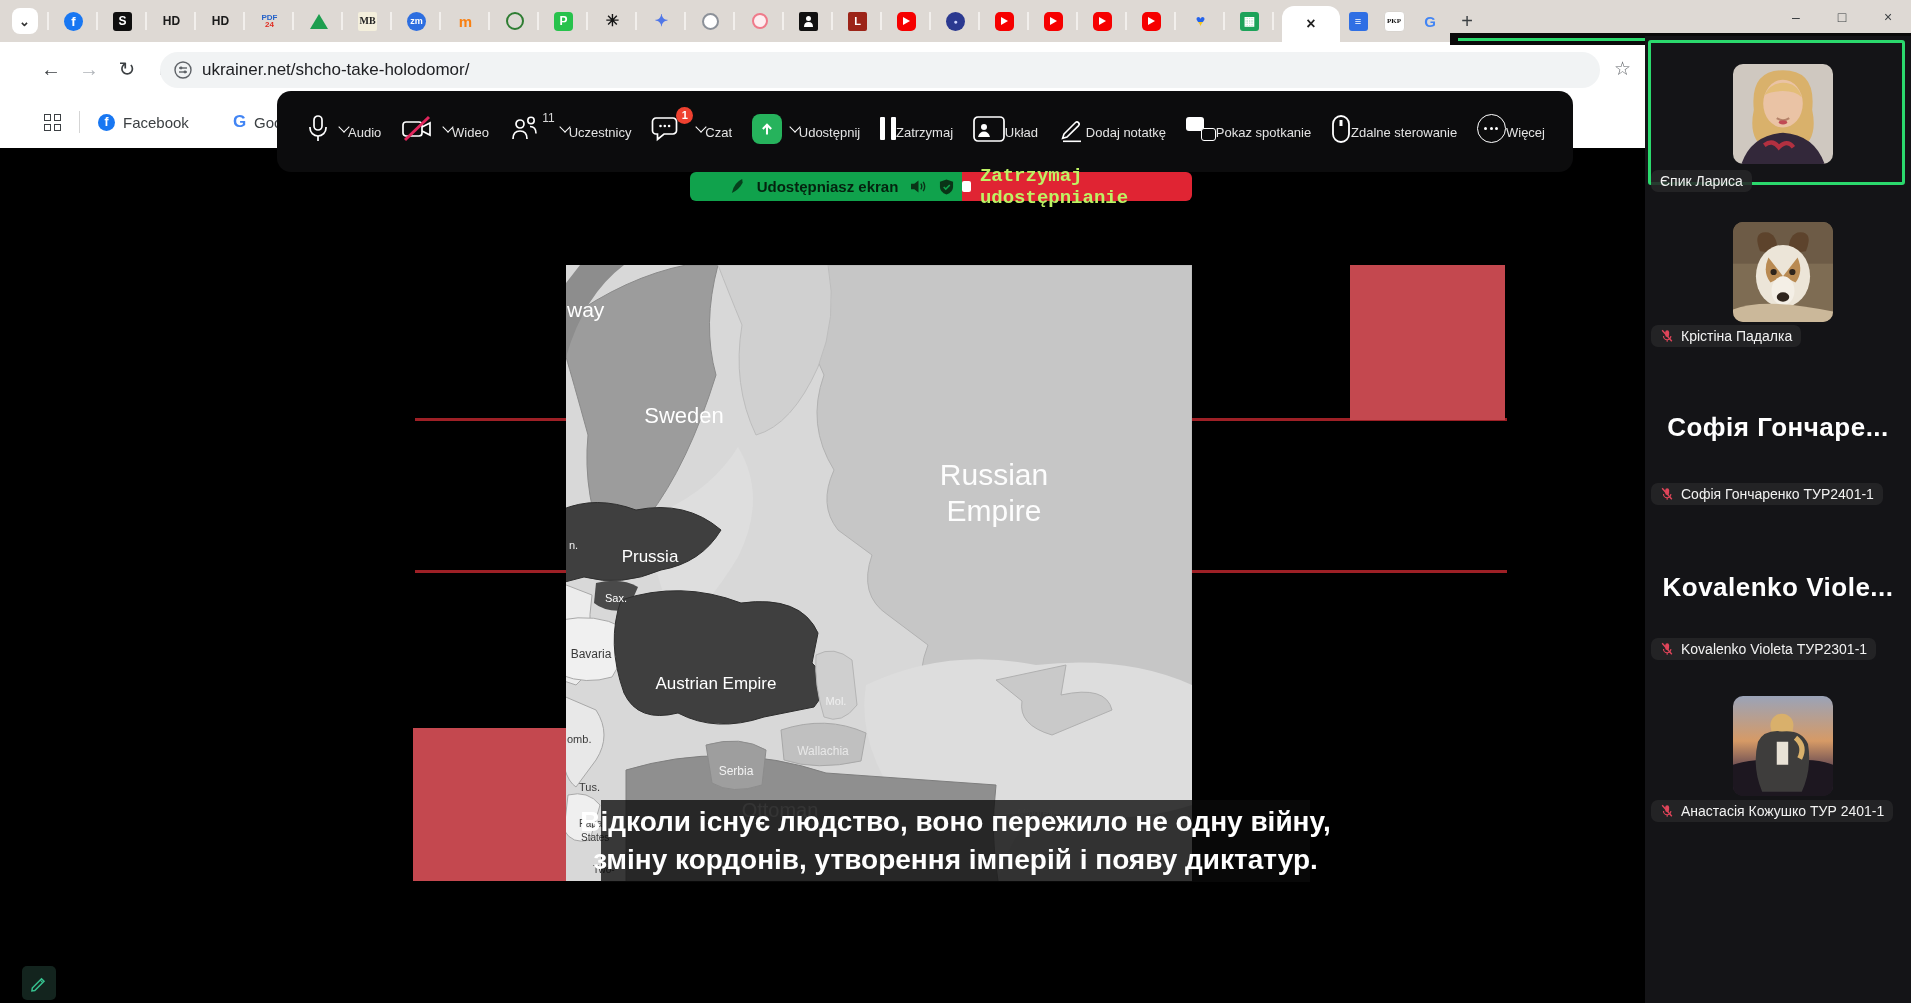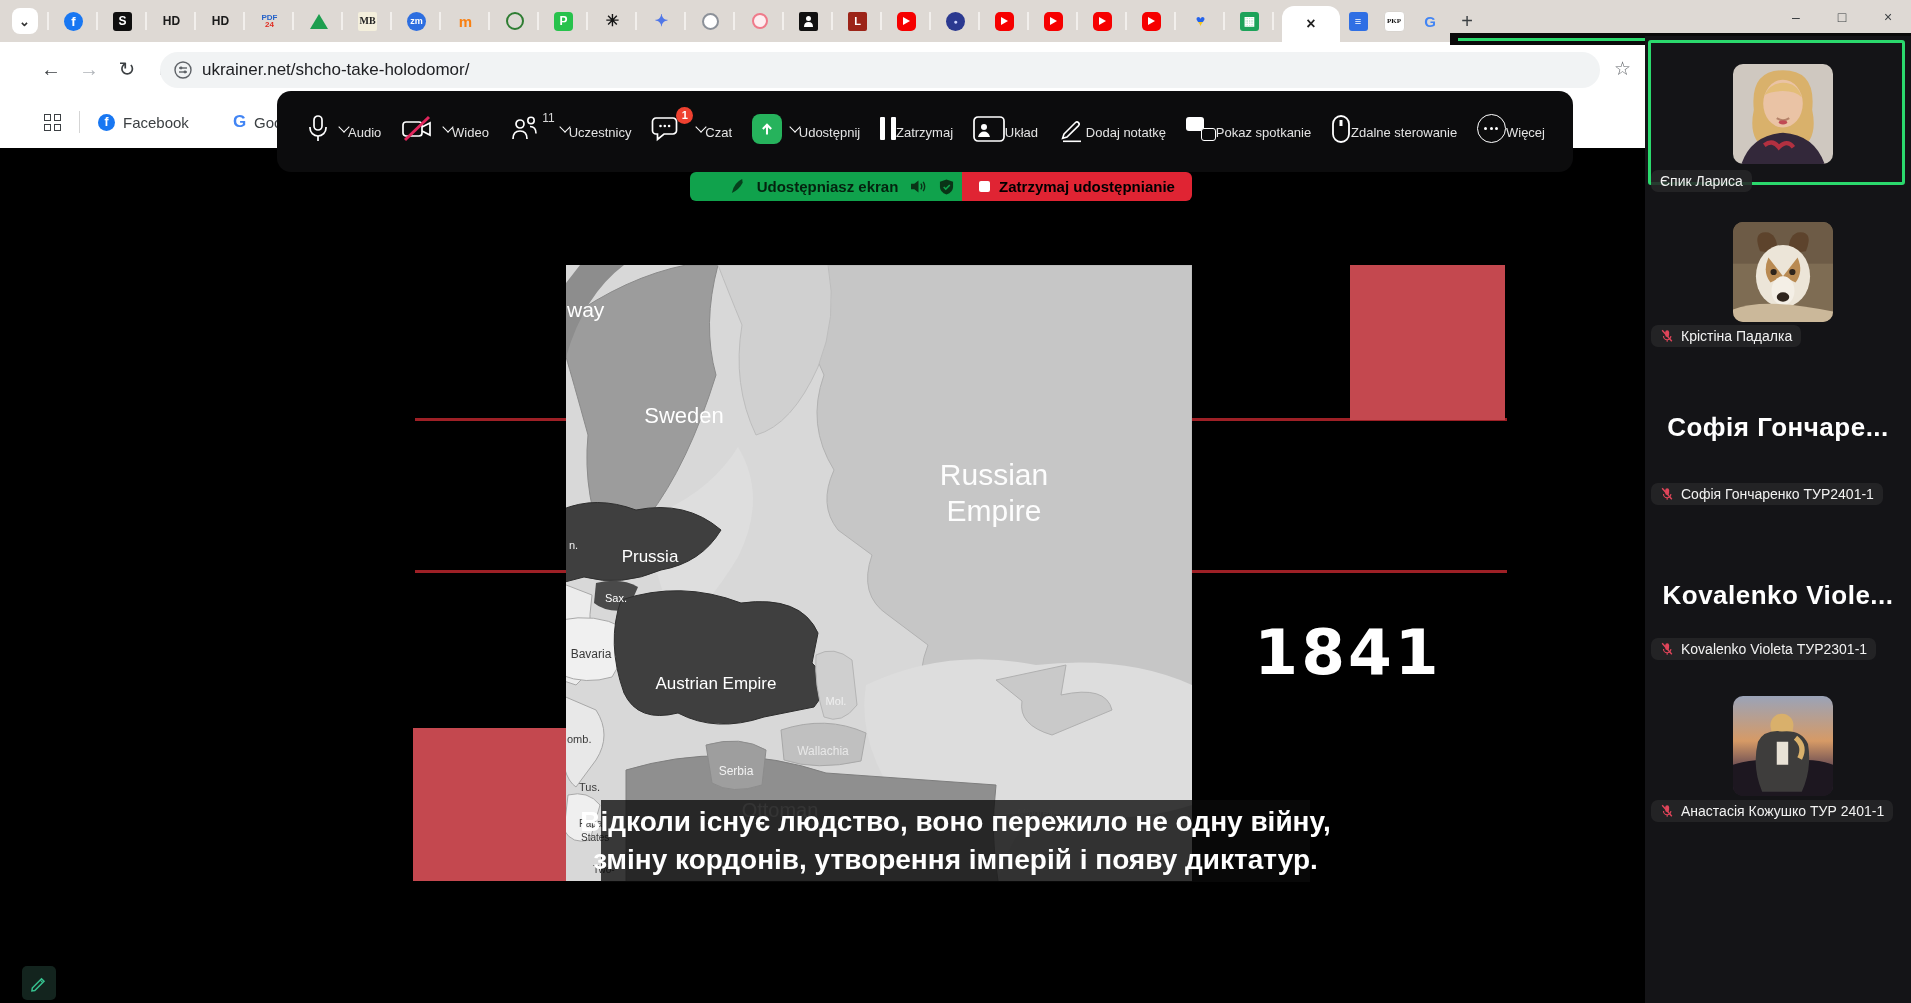--- a/index.html
+++ b/index.html
@@ -110,21 +110,21 @@
             border:1.8px solid #fff;border-radius:3px;}
 
   
   .sharegreen{position:absolute;left:658px;top:172px;width:304px;height:29px;background:#10a24c;
               border-radius:6px 0 0 6px;display:flex;align-items:center;justify-content:center;
               gap:12px;z-index:21;margin-left:32px;}
   .sharegreen .txt{color:#04230f;font-size:15px;font-weight:800;}
   .sharered{position:absolute;left:962px;top:172px;width:230px;height:29px;background:#e02433;
             border-radius:0 6px 6px 0;display:flex;align-items:center;justify-content:center;
             gap:9px;z-index:21;}
-  .sharered .txt{color:#000000;font-size:15px;font-weight:800;}
+  .sharered .txt{color:#bef264;font-size:19px;font-weight:800;font-family:Liberation Mono, monospace;}
   .stopsq{width:11px;height:11px;background:#fff;border-radius:2px;}
 
   
   .winedge{position:absolute;left:1450px;top:33px;width:461px;height:12px;background:#0a0a0a;z-index:29;}
   .winedge .gl{position:absolute;left:8px;top:5px;right:0;height:3px;background:#2bd96d;}
   .panel{position:absolute;left:1645px;top:36px;width:266px;height:967px;background:#141417;z-index:30;}
   .tile{position:absolute;left:0;width:266px;}
   .activeborder{position:absolute;left:3px;top:4px;width:257px;height:145px;
                 border:3px solid #2bd96d;border-radius:3px;box-sizing:border-box;}
   .avatar{position:absolute;left:88px;width:100px;height:100px;border-radius:10px;overflow:hidden;}
@@ -301,21 +301,20 @@
 
   <div class="viewport">
 
     <div class="redline" style="left:415px;top:270px;width:151px;"></div>
     <div class="redline" style="left:415px;top:422px;width:151px;"></div>
     <div class="redblock" style="left:413px;top:580px;width:153px;height:153px;"></div>
     <div class="redline" style="left:1192px;top:270px;width:315px;"></div>
     <div class="redline" style="left:1192px;top:422px;width:315px;"></div>
     <div class="redblock" style="left:1350px;top:117px;width:155px;height:155px;"></div>
 
-    <div class="year">1841</div>
 
     <div class="mapwrap">
       <svg width="626" height="616" viewBox="0 0 626 616">
         <rect width="626" height="616" fill="#d8d8d8"></rect>
 
         <path d="M196,0 H626 V616 H432 Q412,560 436,520 L382,470 Q342,430 362,380 L322,350 Q292,330 306,290 L272,265 Q252,240 268,205 Q240,160 258,110 Q236,55 196,0 Z" fill="#c6c6c6" stroke="#b2b2b2" stroke-width="1"></path>
 
         <path d="M0,55 Q60,12 120,0 H152 Q136,60 150,110 Q122,200 82,252 L42,292 Q16,230 22,170 Q6,112 0,92 Z" fill="#9c9c9c" stroke="#8a8a8a"></path>
         <path d="M0,92 Q18,30 58,0 H14 L0,18 Z" fill="#8d8d8d"></path>
 
@@ -582,21 +581,21 @@
             <rect x="6" y="1.5" width="4.4" height="7.5" rx="2.2" fill="#e0455a"></rect>
             <path d="M4 8 c0 2.4 1.9 4.3 4.2 4.3 s4.2 -1.9 4.2 -4.3" stroke="#e0455a" fill="none" stroke-width="1.3"></path>
             <line x1="8.2" y1="12.3" x2="8.2" y2="14.5" stroke="#e0455a" stroke-width="1.3"></line>
             <line x1="2.5" y1="1.5" x2="13.5" y2="14" stroke="#e0455a" stroke-width="1.6"></line>
           </svg>
         <span>Софія Гончаренко ТУР2401-1</span>
       </div>
     </div>
 
     <div class="tile" style="top:474px;height:160px;">
-      <div class="bigname" style="top:62px;margin-top:8px;">Kovalenko Viole...</div>
+      <div class="bigname" style="top:62px;">Kovalenko Viole...</div>
       <div class="pbadge" style="top:128px;">
         <svg width="14" height="14" viewBox="0 0 16 16">
             <rect x="6" y="1.5" width="4.4" height="7.5" rx="2.2" fill="#e0455a"></rect>
             <path d="M4 8 c0 2.4 1.9 4.3 4.2 4.3 s4.2 -1.9 4.2 -4.3" stroke="#e0455a" fill="none" stroke-width="1.3"></path>
             <line x1="8.2" y1="12.3" x2="8.2" y2="14.5" stroke="#e0455a" stroke-width="1.3"></line>
             <line x1="2.5" y1="1.5" x2="13.5" y2="14" stroke="#e0455a" stroke-width="1.6"></line>
           </svg>
         <span>Kovalenko Violeta ТУР2301-1</span>
       </div>
     </div>

